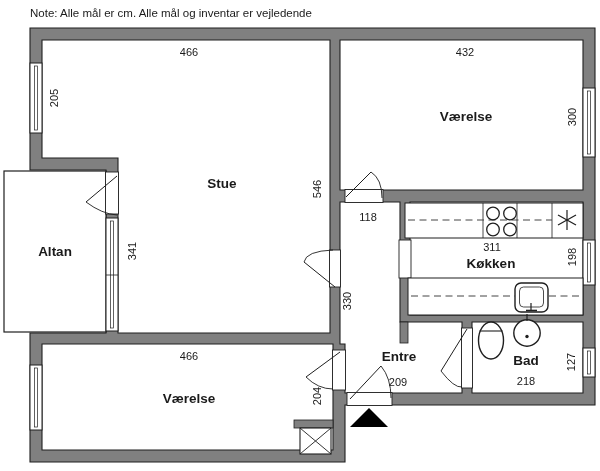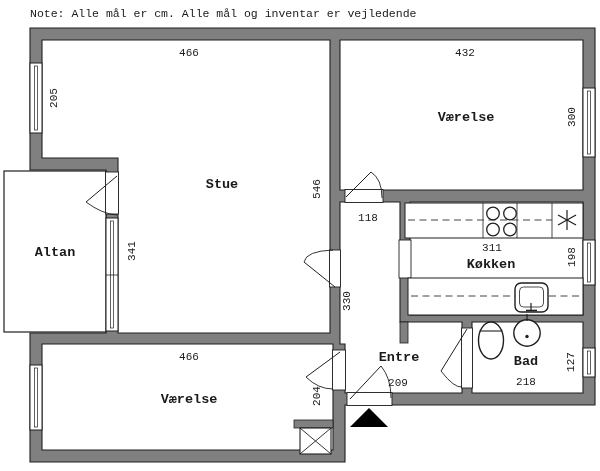--- a/index.html
+++ b/index.html
@@ -1,19 +1,19 @@
 <!DOCTYPE html>
 <html><head>
 <meta charset="utf-8">
 <style>
   html,body{margin:0;padding:0;background:#ffffff;}
   .plan{
     position:relative;
     width:600px;height:471px;
-    font-family:Liberation Mono, monospace;
+    font-family:Liberation Sans, sans-serif;
     background:#ffffff;
     overflow:hidden;
   }
   svg text{fill:#1a1a1a;}
   .note-text{font-size:11.5px;}
   .room-label{font-size:13.5px;font-weight:bold;}
   .dim{font-size:11px;}
 </style>
 </head>
 <body>

